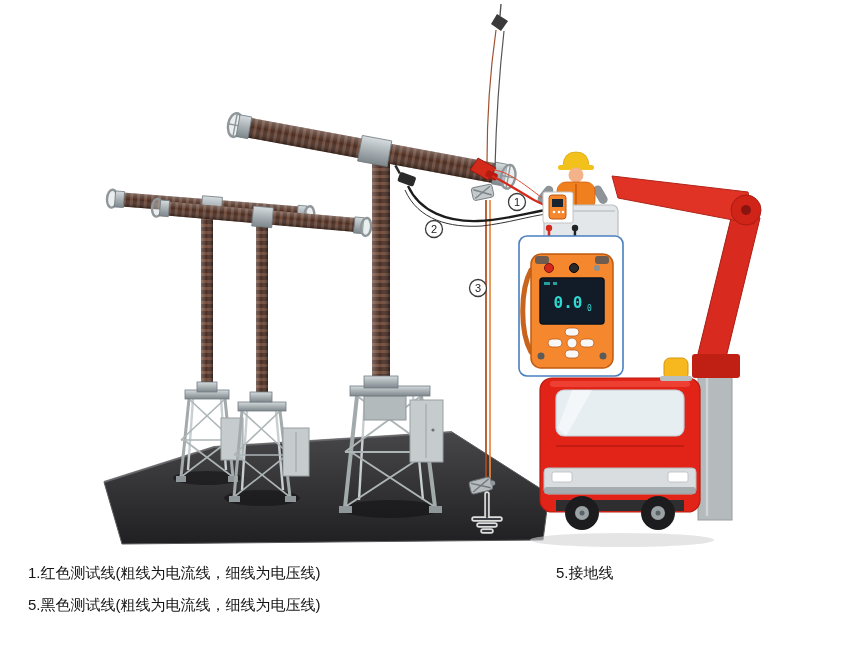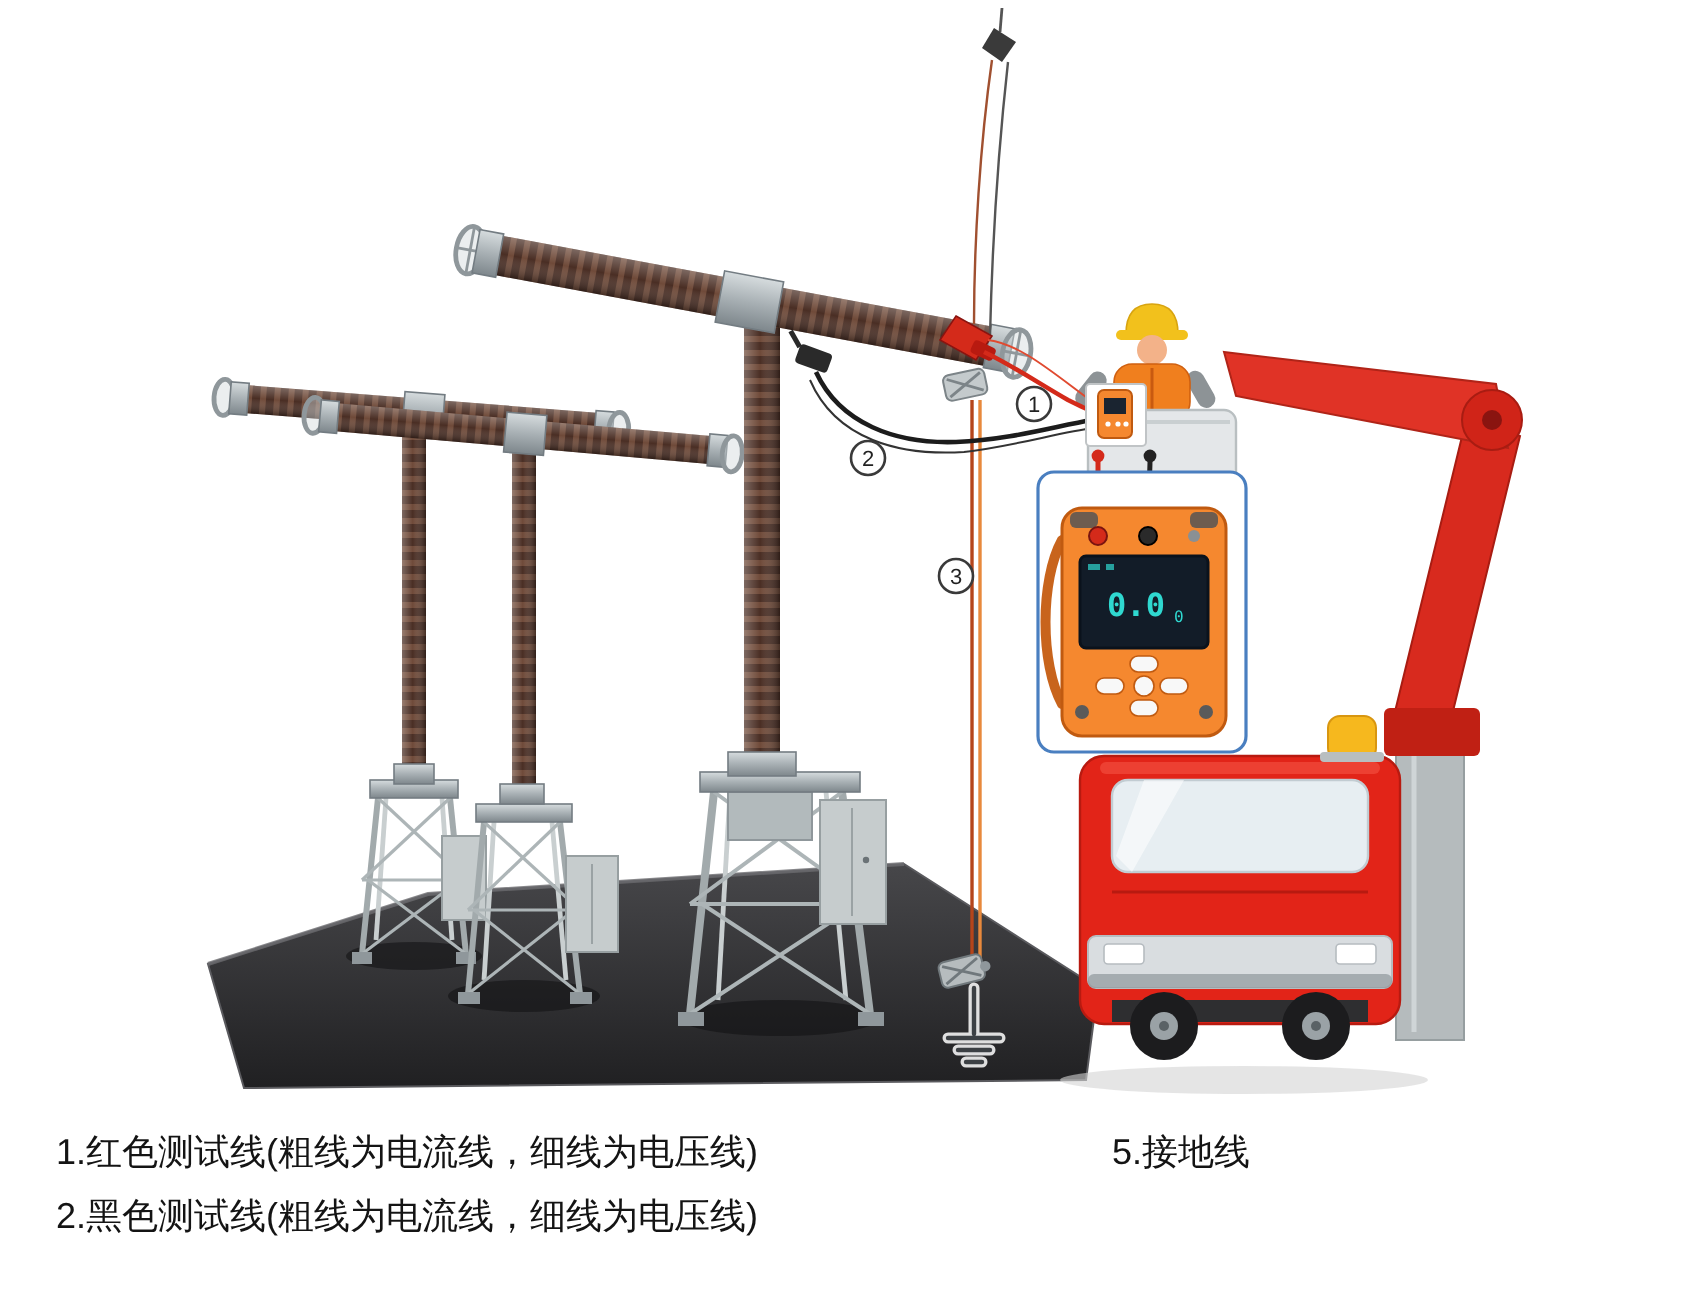--- a/index.html
+++ b/index.html
@@ -1,19 +1,19 @@
 <!DOCTYPE html>
 <html><head>
 <meta charset="utf-8">
 <style>
   html,body{margin:0;padding:0;background:#fff;}
   .stage{position:relative;width:846px;height:650px;background:#ffffff;overflow:hidden;
          font-family:"Liberation Sans","DejaVu Sans",sans-serif;}
   .stage svg{position:absolute;left:0;top:0;}
-  .legend{position:absolute;font-size:18px;color:#141414;white-space:nowrap;text-align:right;}
+  .legend{position:absolute;font-size:15px;color:#141414;white-space:nowrap;text-align:right;}
   .legend.l1{left:28px;top:564px;}
   .legend.l2{left:28px;top:596px;}
   .legend.l3{left:556px;top:564px;}
   .metal{fill:url(#metalV);stroke:#737c82;stroke-width:.8;}
   .wheel{fill:#d3d9db;fill-opacity:.45;stroke:#8f979b;stroke-width:2.4;}
   .spoke{stroke:#8f979b;stroke-width:1.4;}
   .legF{stroke:#a2aaac;stroke-width:4;stroke-linecap:square;}
   .legFs{stroke:#a2aaac;stroke-width:3;stroke-linecap:square;}
   .legB{stroke:#c9cfd0;stroke-width:2.4;}
   .brace{stroke:#adb5b7;stroke-width:2;}
@@ -326,15 +326,15 @@
     <circle class="callout-circle" cx="434" cy="229" r="8.5"></circle>
     <text class="callout-num" x="434" y="233" text-anchor="middle">2</text>
   </g>
   <g>
     <circle class="callout-circle" cx="478" cy="288" r="8.5"></circle>
     <text class="callout-num" x="478" y="292" text-anchor="middle">3</text>
   </g>
 </svg>
 
   <div class="legend l1">1.红色测试线(粗线为电流线，细线为电压线)</div>
-  <div class="legend l2">2.黑色测试线(粗线为电流线，细线为电压线)</div>
+  <div class="legend l2">5.黑色测试线(粗线为电流线，细线为电压线)</div>
   <div class="legend l3">5.接地线</div>
 </div>
 
 </body></html>

